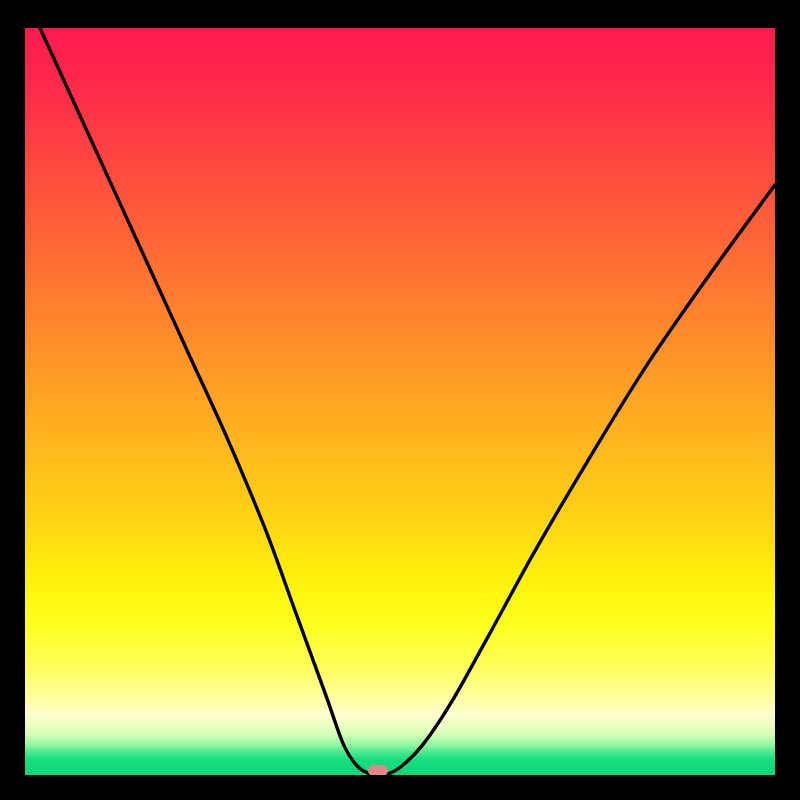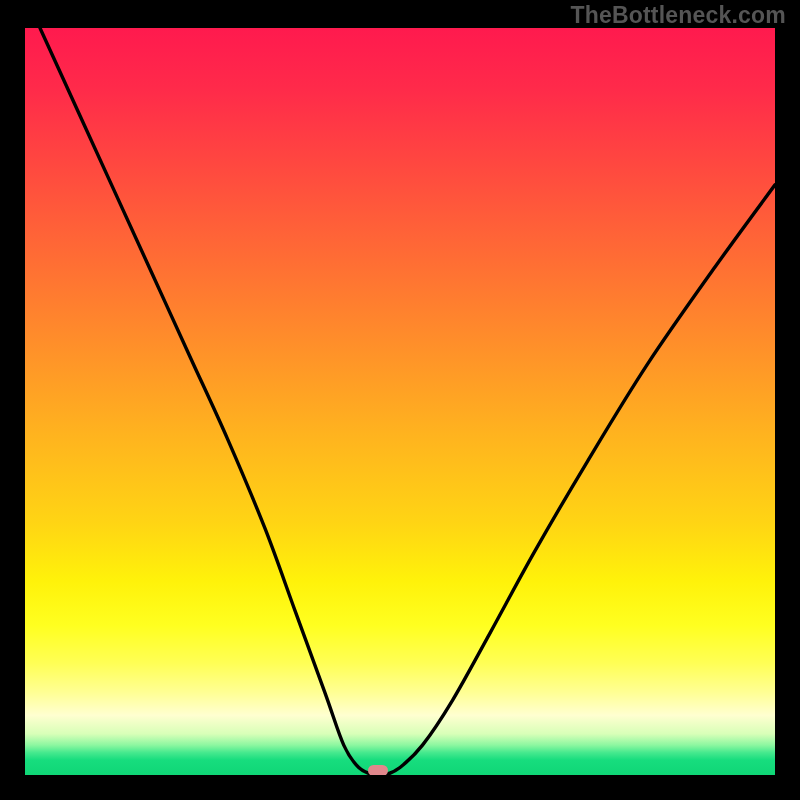--- a/index.html
+++ b/index.html
@@ -65,21 +65,20 @@
     height: 11px;
     border-radius: 6px;
     background: #e0878c;
   }
 </style>
 </head>
 <body>
 
 <div class="frame">
 
-  <div class="watermark">TheBottleneck.com</div>
 
   <div class="plot">
 
     <svg class="curve" viewBox="0 0 750 747" preserveAspectRatio="none">
 
       <path id="curve-path" fill="none" stroke-width="3.4" stroke-linecap="round" stroke-linejoin="round" d="M 15.00 0.00 C 21.25 13.69, 40.00 54.78, 52.50 82.17 C 65.00 109.56, 77.50 136.95, 90.00 164.34 C 102.50 191.73, 115.00 219.12, 127.50 246.51 C 140.00 273.90, 152.50 301.29, 165.00 328.68 C 177.50 356.07, 190.00 382.21, 202.50 410.85 C 215.00 439.48, 228.75 471.86, 240.00 500.49 C 251.25 529.13, 260.00 555.27, 270.00 582.66 C 280.00 610.05, 291.88 642.42, 300.00 664.83 C 308.13 687.24, 313.13 704.67, 318.75 717.12 C 324.38 729.57, 328.75 734.55, 333.75 739.53 C 338.75 744.51, 344.38 745.75, 348.75 747.00 C 353.13 748.25, 355.63 748.25, 360.00 747.00 C 364.38 745.75, 368.75 744.51, 375.00 739.53 C 381.25 734.55, 388.75 728.33, 397.50 717.12 C 406.25 705.91, 416.25 690.97, 427.50 672.30 C 438.75 653.63, 451.25 629.97, 465.00 605.07 C 478.75 580.17, 493.75 551.53, 510.00 522.90 C 526.25 494.26, 543.75 464.38, 562.50 433.26 C 581.25 402.13, 601.25 368.52, 622.50 336.15 C 643.75 303.78, 668.75 268.92, 690.00 239.04 C 711.25 209.16, 740.00 170.56, 750.00 156.87" stroke="#000000"></path>
     </svg>
 
     <div id="min-marker" class="marker" style="left: 342.5px; top: 737px;"></div>
 

